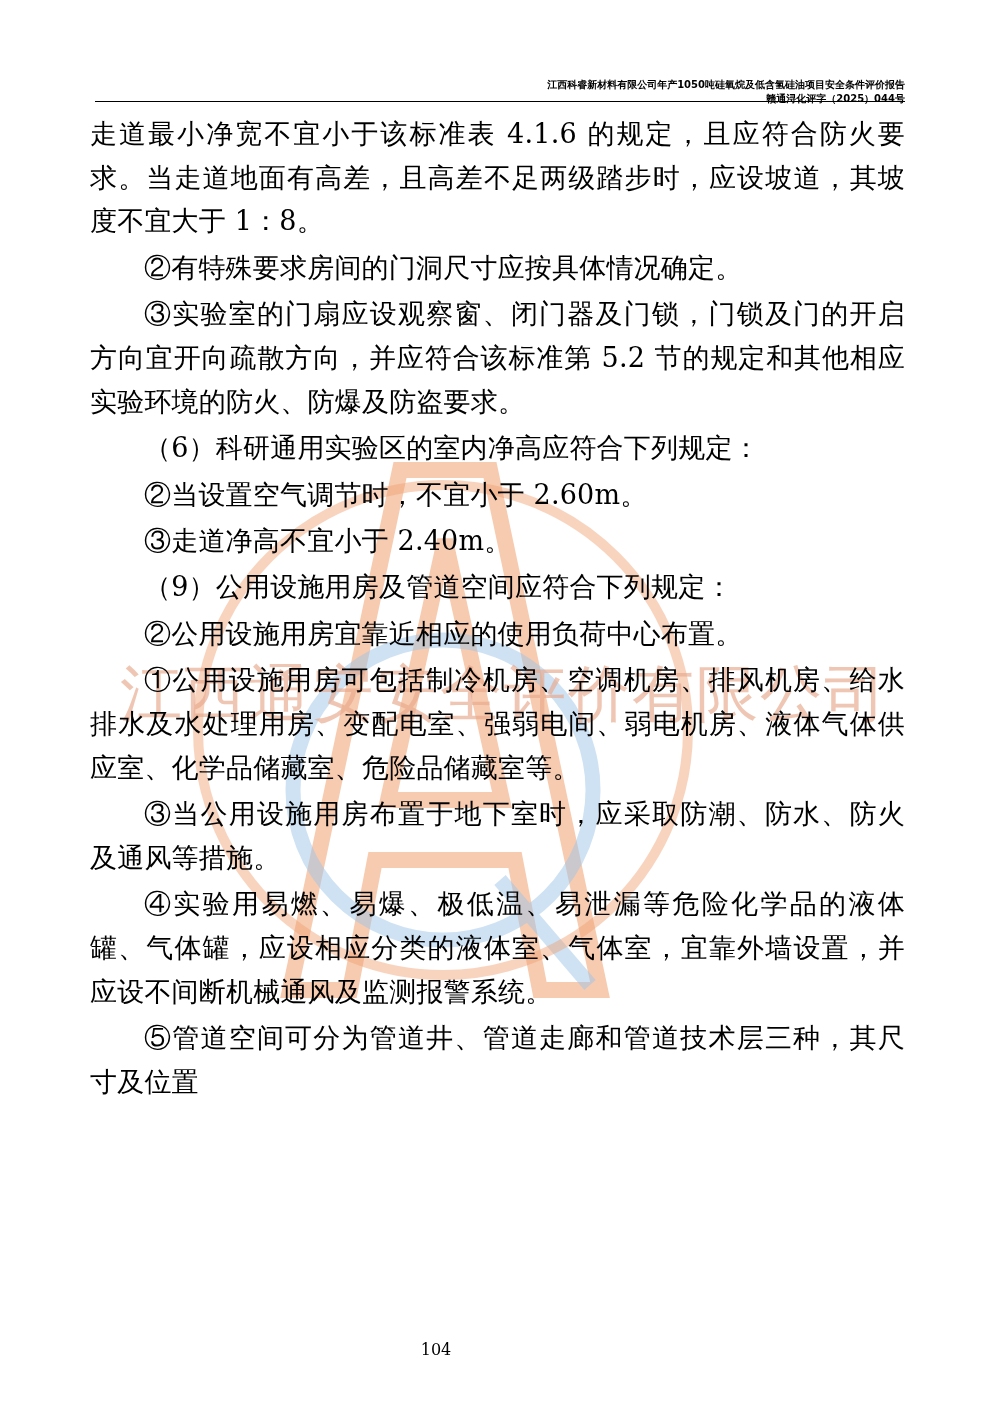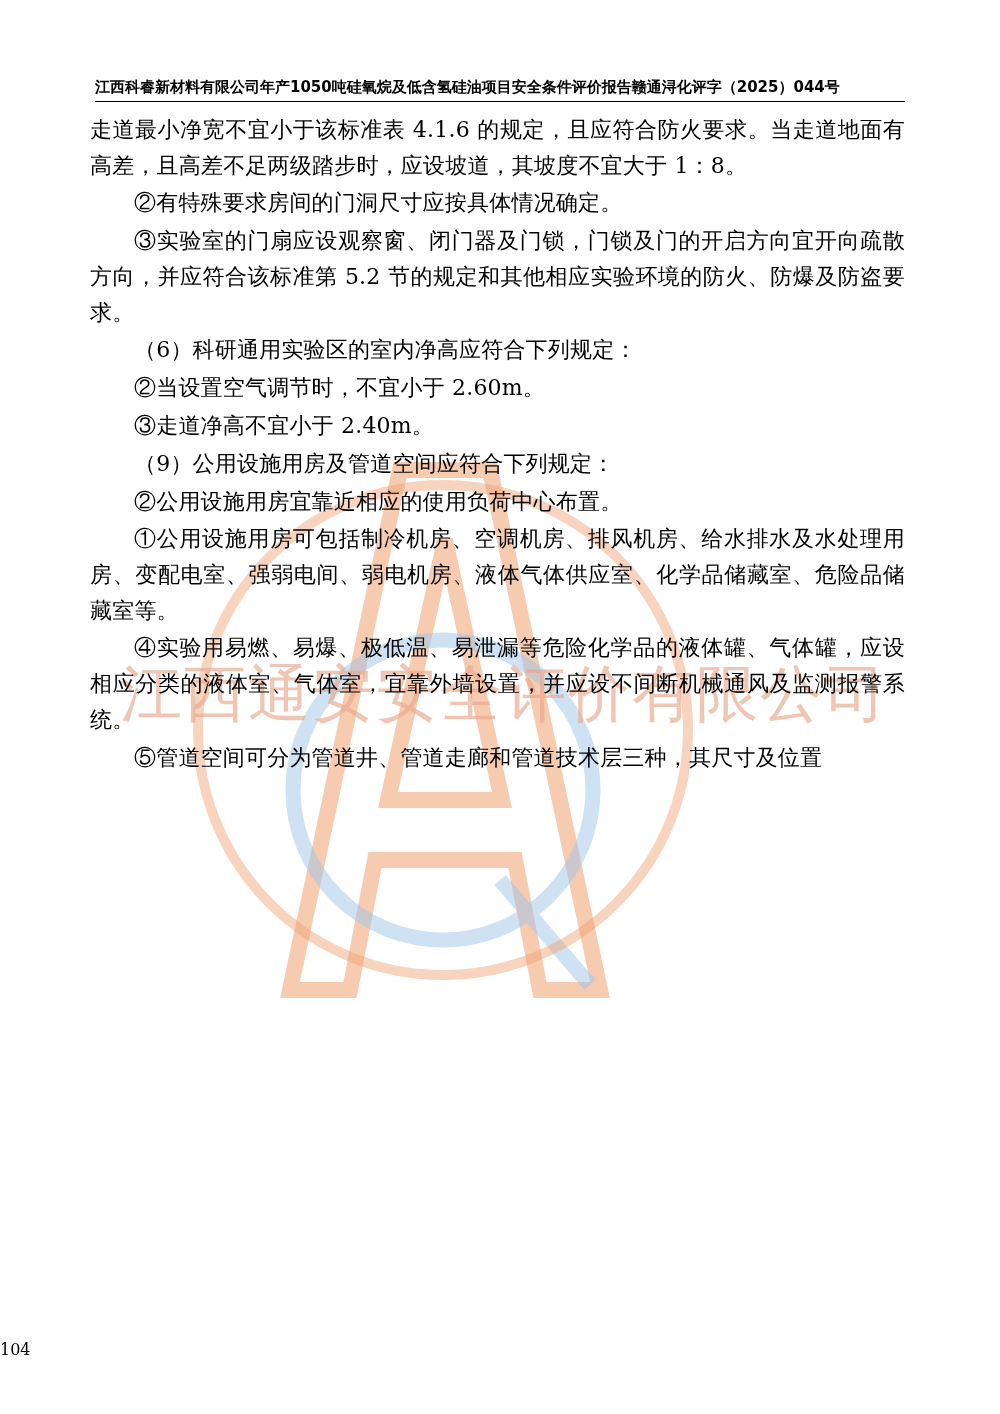--- a/index.html
+++ b/index.html
@@ -31,25 +31,26 @@
   
   .header {
     position: absolute;
     left: 95px;
     top: 78px;
     width: 810px;
     display: flex;
     justify-content: flex-start;
     align-items: flex-end;
     font-family: "DejaVu Sans", "Liberation Sans", sans-serif;
-    font-size: 15px;
+    font-size: 10px;
     font-weight: bold;
     letter-spacing: 0px;
     color: #000;
     z-index: 3;
+    flex-direction: column;
   }
   .header-left { white-space: nowrap; }
   .header-right { white-space: nowrap; }
   .header-rule {
     position: absolute;
     left: 95px;
     top: 101px;
     width: 810px;
     border-top: 1.2px solid #000;
     z-index: 3;
@@ -58,35 +59,35 @@
   
   .body {
     position: absolute;
     left: 90px;
     top: 112px;
     width: 815px;
     z-index: 3;
   }
   .body p {
     margin: 0 0 0.10em 0;
-    font-size: 22px;
+    font-size: 27px;
     line-height: 1.62;
     text-align: justify;
     text-justify: inter-ideograph;
     letter-spacing: 0.2px;
   }
   .ind { text-indent: 2em; }
 
   
   .page-number {
     position: absolute;
     left: 0;
     top: 1340px;
     width: 872px;
-    text-align: left;
+    text-align: center;
     font-family: "DejaVu Serif", "Liberation Serif", serif;
     font-size: 16px;
     z-index: 3;
   }
 </style>
 </head>
 <body>
 
 <div class="page">
 
@@ -117,19 +118,20 @@
   <div class="body">
     <p>走道最小净宽不宜小于该标准表 4.1.6 的规定，且应符合防火要求。当走道地面有高差，且高差不足两级踏步时，应设坡道，其坡度不宜大于 1：8。</p>
     <p class="ind">②有特殊要求房间的门洞尺寸应按具体情况确定。</p>
     <p class="ind">③实验室的门扇应设观察窗、闭门器及门锁，门锁及门的开启方向宜开向疏散方向，并应符合该标准第 5.2 节的规定和其他相应实验环境的防火、防爆及防盗要求。</p>
     <p class="ind">（6）科研通用实验区的室内净高应符合下列规定：</p>
     <p class="ind">②当设置空气调节时，不宜小于 2.60m。</p>
     <p class="ind">③走道净高不宜小于 2.40m。</p>
     <p class="ind">（9）公用设施用房及管道空间应符合下列规定：</p>
     <p class="ind">②公用设施用房宜靠近相应的使用负荷中心布置。</p>
     <p class="ind">①公用设施用房可包括制冷机房、空调机房、排风机房、给水排水及水处理用房、变配电室、强弱电间、弱电机房、液体气体供应室、化学品储藏室、危险品储藏室等。</p>
+    <p class="ind">③当公用设施用房布置于地下室时，应采取防潮、防水、防火及通风等措施。</p>
     <p class="ind">④实验用易燃、易爆、极低温、易泄漏等危险化学品的液体罐、气体罐，应设相应分类的液体室、气体室，宜靠外墙设置，并应设不间断机械通风及监测报警系统。</p>
     <p class="ind">⑤管道空间可分为管道井、管道走廊和管道技术层三种，其尺寸及位置</p>
   </div>
 
   <div class="page-number">104</div>
 
 </div>
 
 </body></html>

